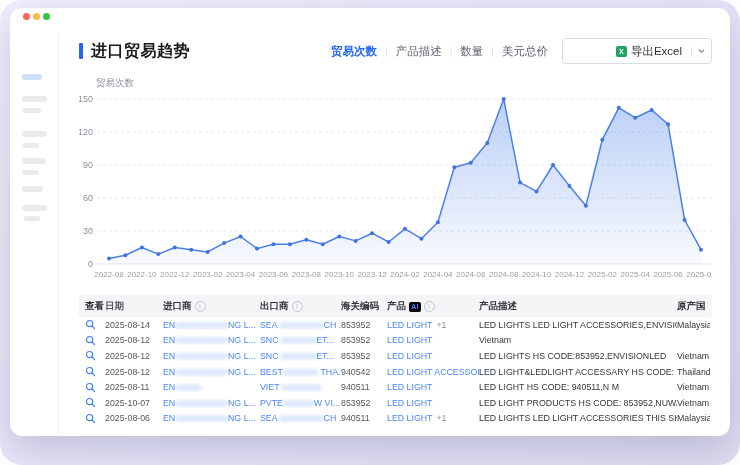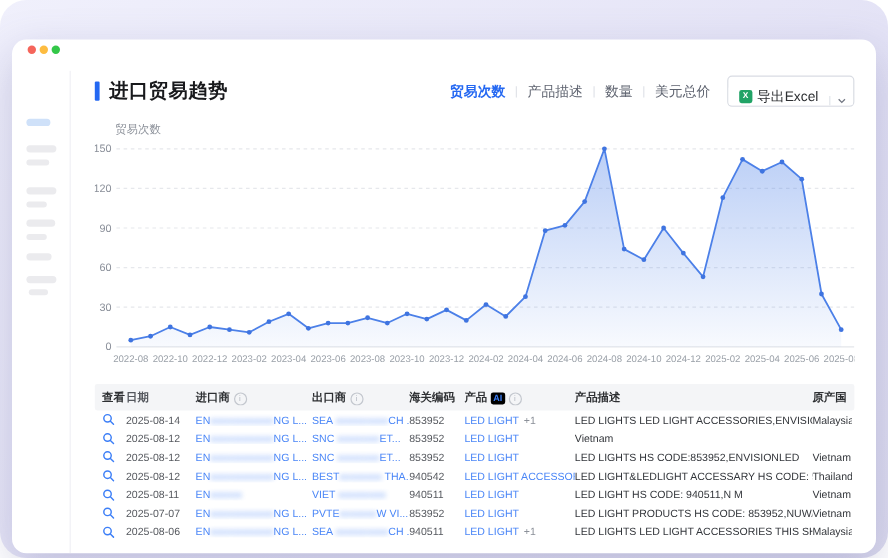--- a/index.html
+++ b/index.html
@@ -1,33 +1,33 @@
 <!DOCTYPE html>
 <html><head>
 <meta charset="utf-8">
 <style>
   html,body{margin:0;padding:0;}
   body{width:740px;height:465px;background:#ffffff;font-family:"Liberation Sans",sans-serif;position:relative;overflow:hidden;}
   .backdrop{position:absolute;inset:0;border-radius:22px;background:linear-gradient(145deg,#f0f0fc 0%,#e4e3f6 55%,#dcdbef 100%);}
-  .window{position:absolute;left:10px;top:33px;width:720px;height:428px;background:#fff;border-radius:12px;box-shadow:0 12px 36px rgba(92,92,150,.28);overflow:hidden;}
+  .window{position:absolute;left:10px;top:8px;width:720px;height:428px;background:#fff;border-radius:12px;box-shadow:0 12px 36px rgba(92,92,150,.28);overflow:hidden;}
   .traffic{position:absolute;left:13px;top:5px;display:flex;gap:3px;z-index:5;}
   .dot{width:7px;height:7px;border-radius:50%;}
   .sidebar{position:absolute;left:0;top:26px;bottom:0;width:48px;border-right:1px solid #f1f1f6;}
   .sbar{position:absolute;border-radius:3px;background:#ebebee;}
   .sbar.active{background:#cfe1f9;}
   .main{position:absolute;left:49px;top:0;right:0;bottom:0;padding:0 18px 0 20px;}
   .page-head{margin-top:31px;height:24px;display:flex;align-items:center;}
   .accent{width:4px;height:16px;border-radius:1px;margin-right:8px;}
   .page-title{font-size:16px;font-weight:bold;color:#18191c;margin:0;letter-spacing:.5px;}
   .head-right{margin-left:auto;display:flex;align-items:center;}
   .metric-tabs{display:flex;align-items:center;font-size:11.5px;color:#5f6470;}
   .tab{cursor:pointer;white-space:nowrap;}
   .tab.active{color:#2468f2;font-weight:bold;}
   .sep{color:#dcdfe5;margin:0 8px;font-style:normal;font-size:10px;}
-  .export-group{display:flex;align-items:flex-end;margin-left:14px;border:1px solid #d9dce3;border-radius:4px;background:#fff;height:24px;overflow:hidden;}
+  .export-group{display:flex;align-items:center;margin-left:14px;border:1px solid #d9dce3;border-radius:4px;background:#fff;height:24px;overflow:hidden;padding-left:44px;}
   .export-btn{display:flex;align-items:center;gap:4px;border:none;background:#fff;padding:0 9px;font-size:11.5px;color:#2e3033;font-family:inherit;cursor:pointer;}
   .xls-icon{width:11px;height:11px;border-radius:2px;background:#21a366;color:#fff;font-size:7px;font-weight:bold;display:flex;align-items:center;justify-content:center;}
   .export-caret{width:20px;border:none;border-left:1px solid #e2e5ea;background:#fff;display:flex;align-items:center;justify-content:center;cursor:pointer;}
   .chart-block{margin-top:14px;}
   .chart-unit{margin-left:17px;font-size:9.5px;color:#8b9099;height:12px;}
   #trend-svg{display:block;width:633px;height:190px;margin-top:2px;}
   .table{margin-top:14px;font-size:8.8px;}
   .thead{display:flex;align-items:center;height:22px;background:#f4f5f7;border-radius:2px;font-weight:bold;color:#2e3033;font-size:9.5px;}
   .trow{display:flex;align-items:center;height:15.6px;color:#33363b;}
   .c{overflow:hidden;white-space:nowrap;flex:none;padding-right:4px;box-sizing:border-box;}
@@ -273,21 +273,21 @@
     <div class="c c-origin">Vietnam</div>
   </div>
 
   <div class="trow">
     <div class="c c-view">
       <svg class="mag" width="11" height="11" viewBox="0 0 11 11">
         <circle cx="4.6" cy="4.6" r="3.1" fill="none" stroke="#3d7ff7" stroke-width="1.2"></circle>
         <line x1="7" y1="7" x2="9.6" y2="9.6" stroke="#3d7ff7" stroke-width="1.2" stroke-linecap="round"></line>
       </svg>
     </div>
-    <div class="c c-date">2025-07-07</div>
+    <div class="c c-date">2025-10-07</div>
     <div class="c c-imp"><span>EN</span><span class="blur">xxxxxxxxxxxx</span><span>NG L...</span></div>
     <div class="c c-exp"><span>PVTE</span><span class="blur">xxxxxxx</span><span>W VI...</span></div>
     <div class="c c-code">853952</div>
     <div class="c c-prod"><span class="plink">LED LIGHT</span><span class="pextra"></span></div>
     <div class="c c-desc">LED LIGHT PRODUCTS HS CODE: 853952,NUWATT ENVISIO</div>
     <div class="c c-origin">Vietnam</div>
   </div>
 
   <div class="trow">
     <div class="c c-view">

